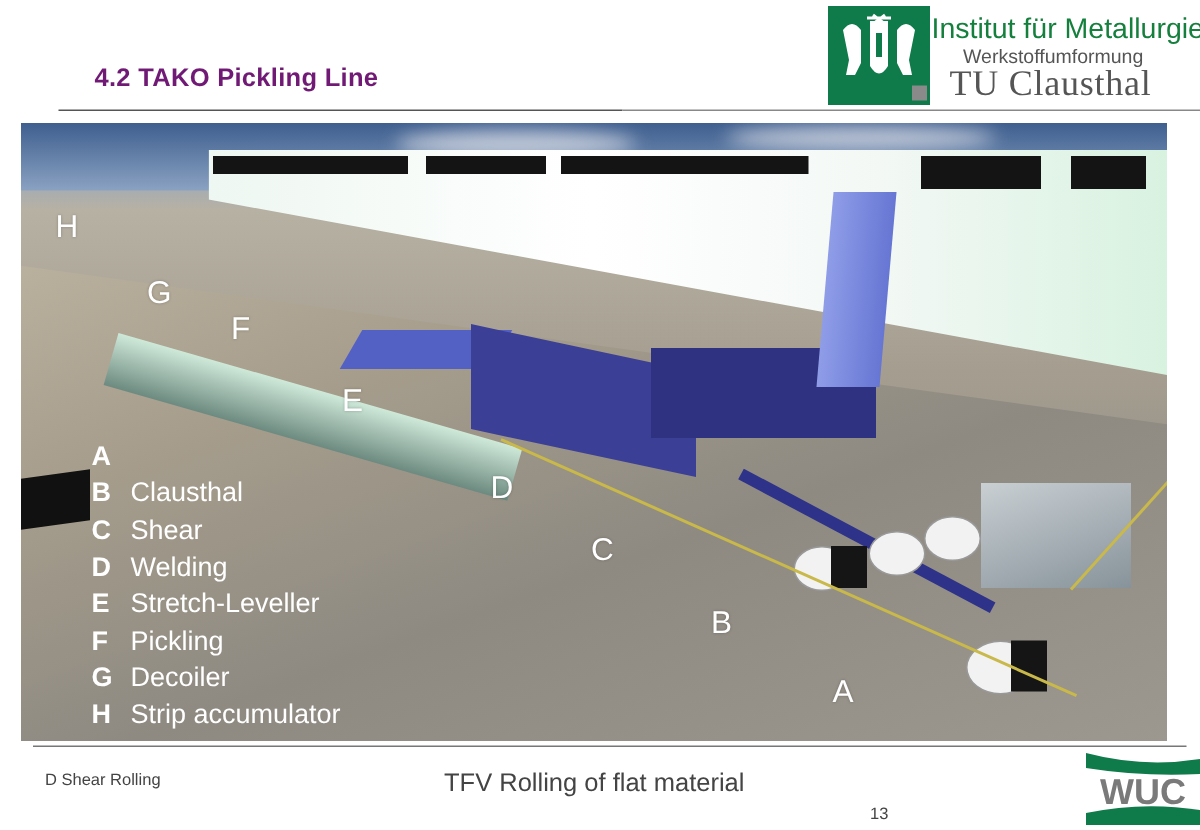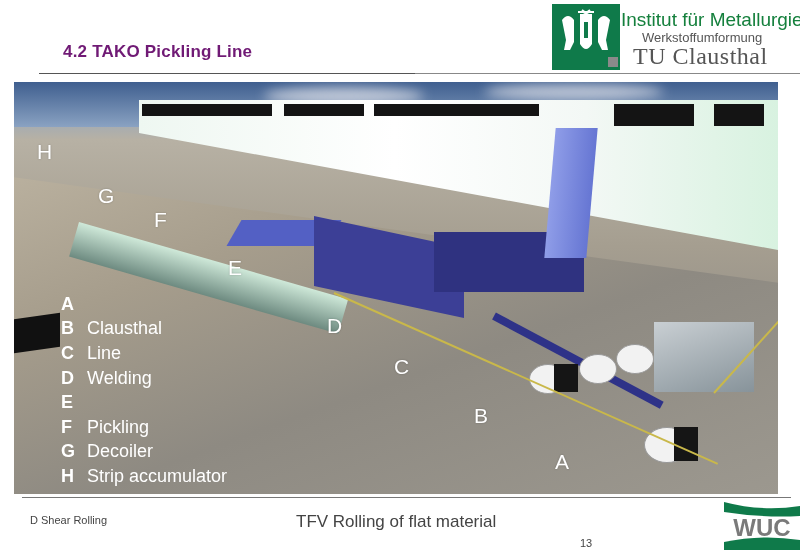--- a/index.html
+++ b/index.html
@@ -106,28 +106,29 @@
   <div class="legend">
     <div class="legend-row">
         <span class="legend-key">A</span>
       </div>
     <div class="legend-row">
         <span class="legend-key">B</span>
         <span>Clausthal</span>
       </div>
     <div class="legend-row">
         <span class="legend-key">C</span>
-        <span>Line</span>
+        <span>Shear</span>
       </div>
     <div class="legend-row">
         <span class="legend-key">D</span>
         <span>Welding</span>
       </div>
     <div class="legend-row">
         <span class="legend-key">E</span>
+        <span>Stretch-Leveller</span>
       </div>
     <div class="legend-row">
         <span class="legend-key">F</span>
         <span>Pickling</span>
       </div>
     <div class="legend-row">
         <span class="legend-key">G</span>
         <span>Decoiler</span>
       </div>
     <div class="legend-row">

